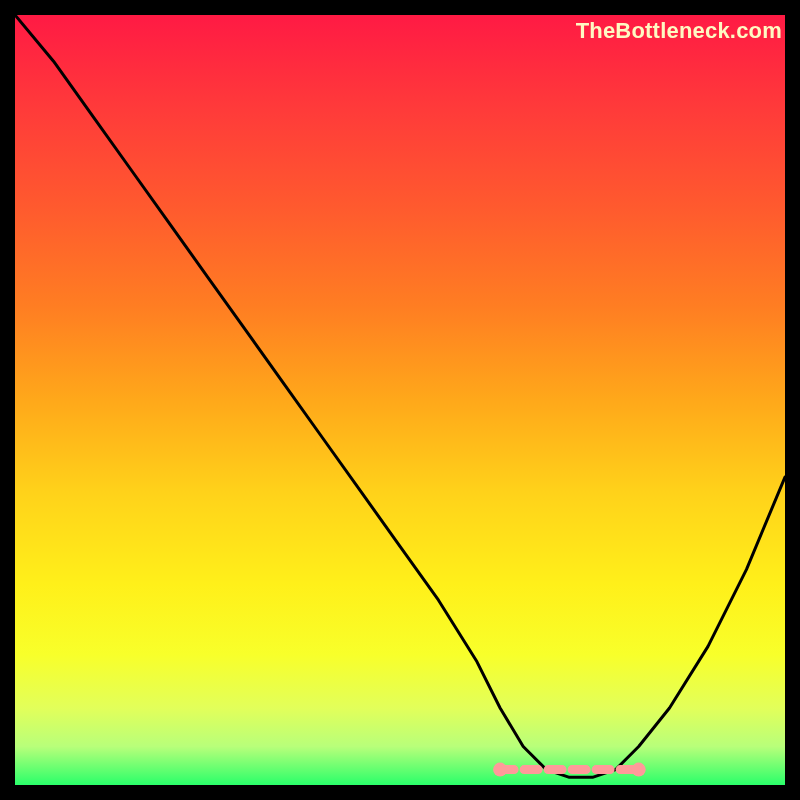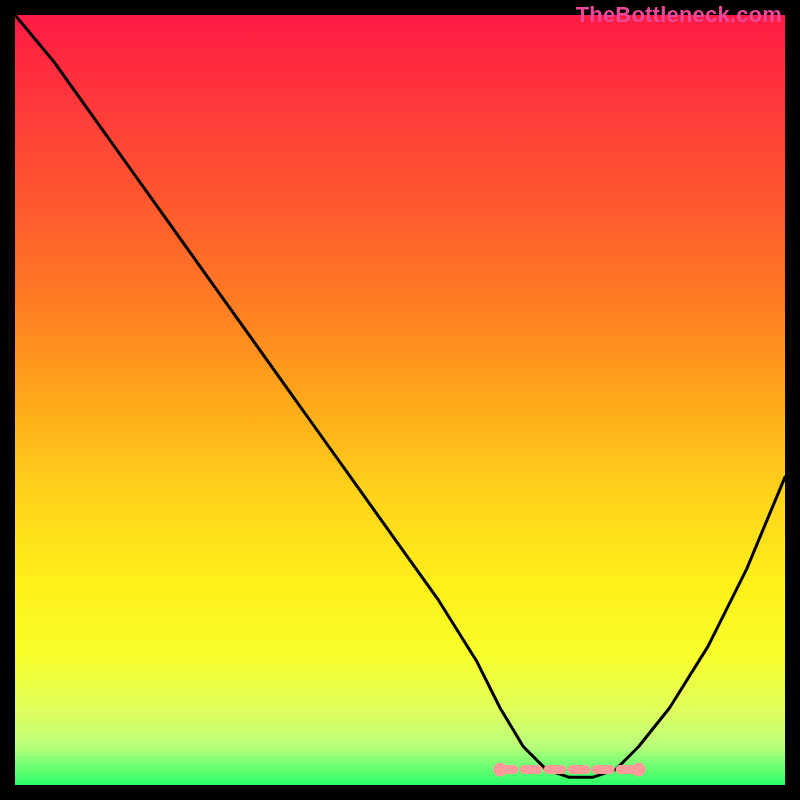--- a/index.html
+++ b/index.html
@@ -14,25 +14,25 @@
   .frame {
     position: absolute;
     left: 15px;
     top: 15px;
     width: 770px;
     height: 770px;
     background: #000000;
   }
   .attribution {
     position: absolute;
-    top: 2px;
+    top: 18px;
     right: 18px;
     font-size: 22px;
     font-weight: 600;
-    color: #ec4899;
+    color: #fef9c3;
     letter-spacing: 0.2px;
   }
   svg {
     display: block;
   }
 </style>
 </head>
 <body>
 
 <div class="frame">

